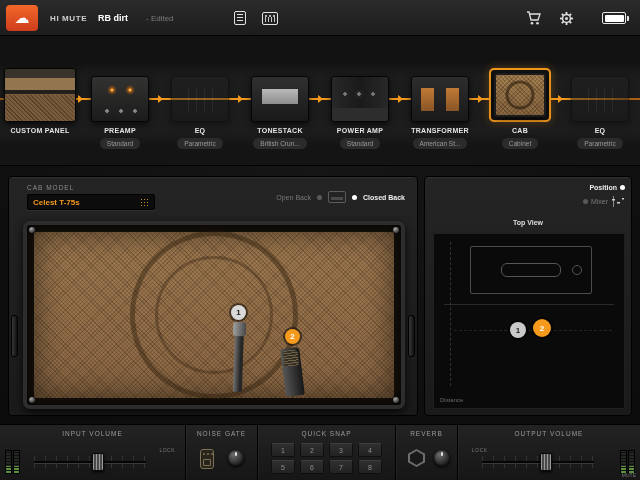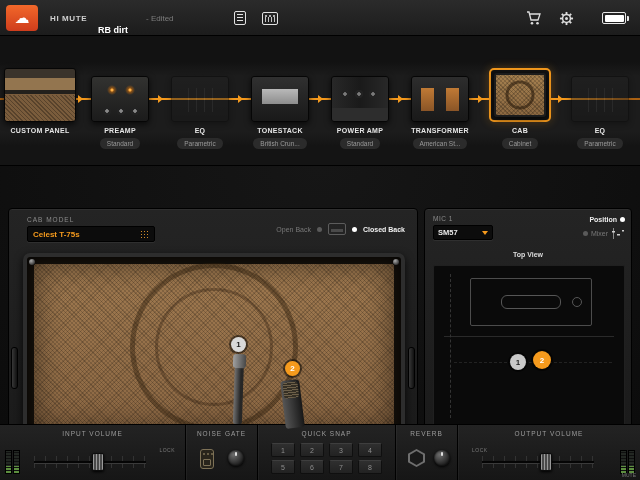--- a/index.html
+++ b/index.html
@@ -5,21 +5,21 @@
   * { margin:0; padding:0; box-sizing:border-box; }
   html,body { width:640px; height:480px; background:#000; font-family:"Liberation Sans",sans-serif; overflow:hidden; }
   .app { position:relative; width:640px; height:480px; background:#0d0d0d; }
 
   
   .topbar { position:absolute; left:0; top:0; width:640px; height:36px;
     background:linear-gradient(#2b2b2b,#1c1c1c); border-bottom:1px solid #000; }
   .logo { position:absolute; left:6px; top:5px; width:32px; height:26px; border-radius:4px;
     background:linear-gradient(#f2682a,#cf3d1c); color:#fff; font-size:15px; line-height:25px; text-align:center; }
   .preset-cat { position:absolute; left:50px; top:14px; font-size:8px; font-weight:bold; color:#cfcfcf; letter-spacing:.6px; }
-  .preset-name { position:absolute; left:98px; top:25px; font-size:9px; font-weight:bold; color:#fff; }
+  .preset-name { position:absolute; left:98px; top:13px; font-size:9px; font-weight:bold; color:#fff; }
   .edited { position:absolute; left:146px; top:14px; font-size:8px; color:#7d7d7d; }
   .tb-btn { position:absolute; top:9px; width:20px; height:18px; display:flex; align-items:center; justify-content:center; }
   .icon-doc { width:12px; height:14px; border:1px solid #e2e2e2; border-radius:2px; padding:2px 2px;
     background:repeating-linear-gradient(180deg, transparent 0 2px, #e2e2e2 2px 3px); background-clip:content-box; }
   .icon-amp { width:16px; height:13px; border:1px solid #e2e2e2; border-radius:2px; position:relative; }
   .icon-amp::before { content:""; position:absolute; left:2px; top:2px; width:2px; height:2px; border-radius:50%;
     background:#e2e2e2; box-shadow:4px 0 0 #e2e2e2, 8px 0 0 #e2e2e2; }
   .icon-amp::after { content:""; position:absolute; left:2px; right:2px; bottom:2px; height:5px;
     background:repeating-linear-gradient(90deg, rgba(226,226,226,.85) 0 1px, transparent 1px 3px); }
   .battery { position:absolute; right:14px; top:12px; width:24px; height:12px; border:1px solid #e8e8e8; border-radius:2px; }
@@ -72,21 +72,21 @@
       repeating-linear-gradient(-45deg, rgba(0,0,0,.16) 0 1px, transparent 1px 3px),
       linear-gradient(#a5804f,#8a6740); }
   .chain-label { margin-top:5px; font-size:7px; font-weight:bold; color:#e8e8e8; letter-spacing:.3px; }
   .chain-pill { display:inline-block; margin-top:4px; padding:2px 7px; background:#2b2b2b; border-radius:8px;
     font-size:6.5px; color:#9a9a9a; max-width:70px; white-space:nowrap; overflow:hidden; }
 
   
   .main { position:absolute; left:0; top:166px; width:640px; height:258px;
     background:radial-gradient(ellipse at 50% 0, #161616, #0c0c0c); }
   .panel { position:absolute; top:10px; height:240px; background:linear-gradient(#242424,#1a1a1a);
-    border:1px solid #000; border-radius:4px; box-shadow:inset 0 1px 0 rgba(255,255,255,.05);margin-top:32px; }
+    border:1px solid #000; border-radius:4px; box-shadow:inset 0 1px 0 rgba(255,255,255,.05); }
   .panel-left { left:8px; width:410px; }
   .panel-right { left:424px; width:208px; }
 
   .cabmodel-label { position:absolute; left:18px; top:7px; font-size:6.5px; color:#8c8c8c; letter-spacing:1px; }
   .cabmodel-select { position:absolute; left:18px; top:17px; width:128px; height:16px; background:#0c0c0c;
     border:1px solid #000; border-radius:2px; box-shadow:0 1px 0 rgba(255,255,255,.06); display:flex; align-items:center; padding:0 5px; cursor:pointer; }
   .cabmodel-value { flex:1; color:#f59a1d; font-size:8px; font-weight:bold; }
   .icon-grid { width:9px; height:9px; background-image:radial-gradient(#cf8a28 36%, transparent 42%); background-size:3px 3px; }
   .backsel { position:absolute; right:12px; top:14px; display:flex; align-items:center; gap:6px; }
   .radio-label { font-size:7px; cursor:pointer; }
@@ -354,27 +354,20 @@
         <div class="badge badge-gray">1</div>
         <div class="mic1-body"></div>
       </div>
       <div class="mic mic2">
         <div class="badge badge-orange">2</div>
         <div class="mic2-body"></div>
       </div>
     </div>
 
     <div class="panel panel-right">
-      <div class="mic-group mg-1">
-        <div class="mic-label">MIC 1</div>
-        <div class="mic-select">
-          <span class="mic-sel-val">SM57</span>
-          <span class="caret"></span>
-        </div>
-      </div>
       <div class="posmix">
         <div class="pos-row">
           <span class="pos-lab">Position</span>
           <span class="radio-dot dot-lit"></span>
         </div>
         <div class="mix-row">
           <span class="radio-dot dot-dim"></span>
           <span class="mix-lab">Mixer</span>
           <span class="icon-mixer"></span>
         </div>

